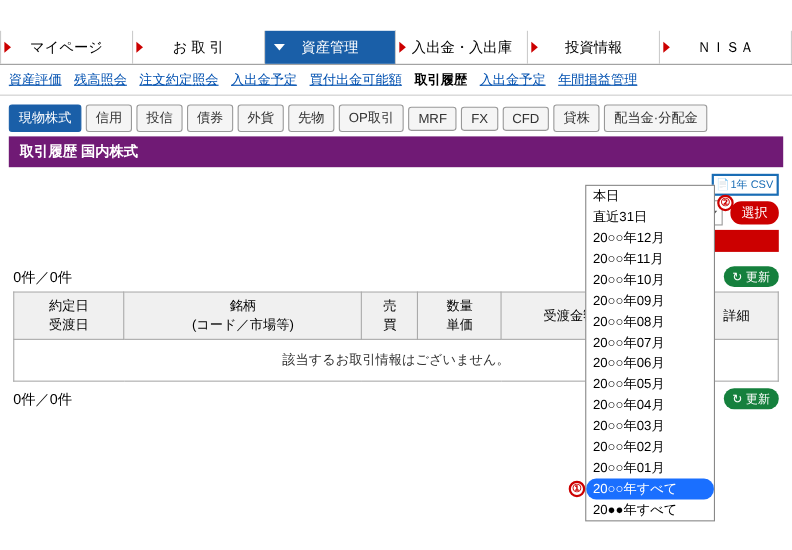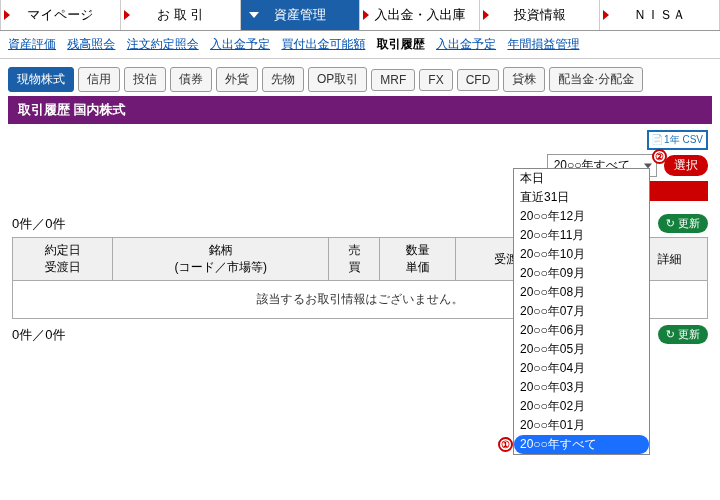--- a/index.html
+++ b/index.html
@@ -1,20 +1,20 @@
 <!DOCTYPE html>
 <html><head>
 <meta charset="utf-8">
 <style>
   * { box-sizing: border-box; margin: 0; padding: 0; font-family: "Meiryo", "MS PGothic", sans-serif; }
   body { background: #fff; width: 720px; height: 500px; overflow: hidden; position: relative; font-size: 12px; }
   
   
   .main-nav { display: flex; border-bottom: 1px solid #999; background: #fff; }
-  .main-nav-item { flex: 1; text-align: center; padding: 6px 0; border-right: 1px solid #ccc; position: relative; cursor: pointer; font-size: 13px; }
+  .main-nav-item { flex: 1; text-align: center; padding: 6px 0; border-right: 1px solid #ccc; position: relative; cursor: pointer; font-size: 13px; margin-top: 28px; }
   .main-nav-item:first-child { border-left: 1px solid #ccc; }
   .main-nav-item .marker { position: absolute; left: 3px; top: 50%; transform: translateY(-50%); width: 0; height: 0; border-top: 5px solid transparent; border-bottom: 5px solid transparent; border-left: 6px solid #c00; }
   .main-nav-item.active { background: #1a5fa8; color: #fff; }
   .main-nav-item.active .marker-down { position: absolute; left: 8px; top: 50%; transform: translateY(-50%); width: 0; height: 0; border-left: 5px solid transparent; border-right: 5px solid transparent; border-top: 6px solid #fff; }
   
   
   .sub-nav { padding: 5px 8px; border-bottom: 1px solid #ccc; }
   .sub-nav a { color: #0050b0; text-decoration: underline; margin-right: 8px; font-size: 12px; cursor: pointer; }
   .sub-nav a.active { color: #000; text-decoration: none; font-weight: bold; }
   
@@ -50,21 +50,21 @@
   
   
   .data-table { width: calc(100% - 24px); margin: 0 12px; border-collapse: collapse; }
   .data-table th, .data-table td { border: 1px solid #aaa; padding: 4px 6px; text-align: center; font-size: 12px; font-weight: normal; }
   .data-table th { background: #f0f0f0; }
   .data-table td.empty { padding: 10px; color: #333; }
   
   .count-row2 { display: flex; justify-content: space-between; align-items: center; padding: 6px 12px; }
   
   
-  .dropdown { position: absolute; top: 168px; right: 70px; width: 137px; background: #fff; border: 1px solid #888; z-index: 5; }
+  .dropdown { position: absolute; top: 168px; right: 70px; width: 118px; background: #fff; border: 1px solid #888; z-index: 5; }
   .dropdown-item { padding: 1px 6px; font-size: 12px; cursor: pointer; white-space: nowrap; }
   .dropdown-item.highlight { background: #1a6fff; color: #fff; border-radius: 9px; }
 </style>
 </head>
 <body>
 
 <div class="main-nav">
   <div class="main-nav-item"><span class="marker"></span><span>マイページ</span></div>
   <div class="main-nav-item"><span class="marker"></span><span>お 取 引</span></div>
   <div class="main-nav-item active"><span class="marker-down"></span><span>資産管理</span></div>
@@ -165,13 +165,14 @@
   <div class="dropdown-item">20○○年06月</div>
   <div class="dropdown-item">20○○年05月</div>
   <div class="dropdown-item">20○○年04月</div>
   <div class="dropdown-item">20○○年03月</div>
   <div class="dropdown-item">20○○年02月</div>
   <div class="dropdown-item">20○○年01月</div>
   <div style="position:relative;">
     <span class="badge" style="left:-16px; top:2px;">①</span>
     <div class="dropdown-item highlight">20○○年すべて</div>
   </div>
+  <div class="dropdown-item">20●●年すべて</div>
 </div>
 
 </body></html>

